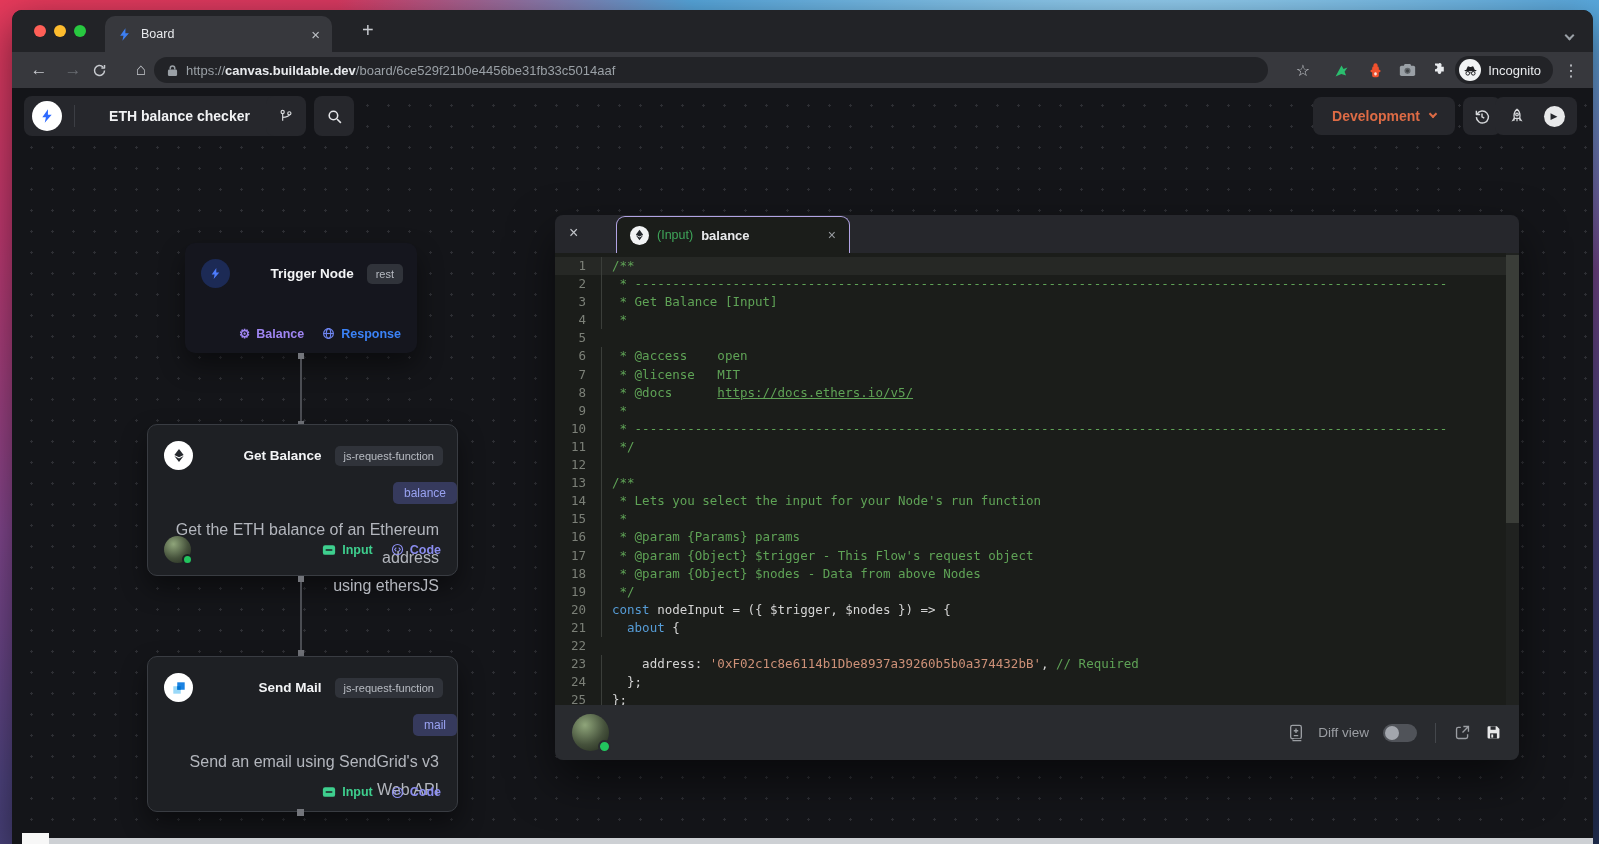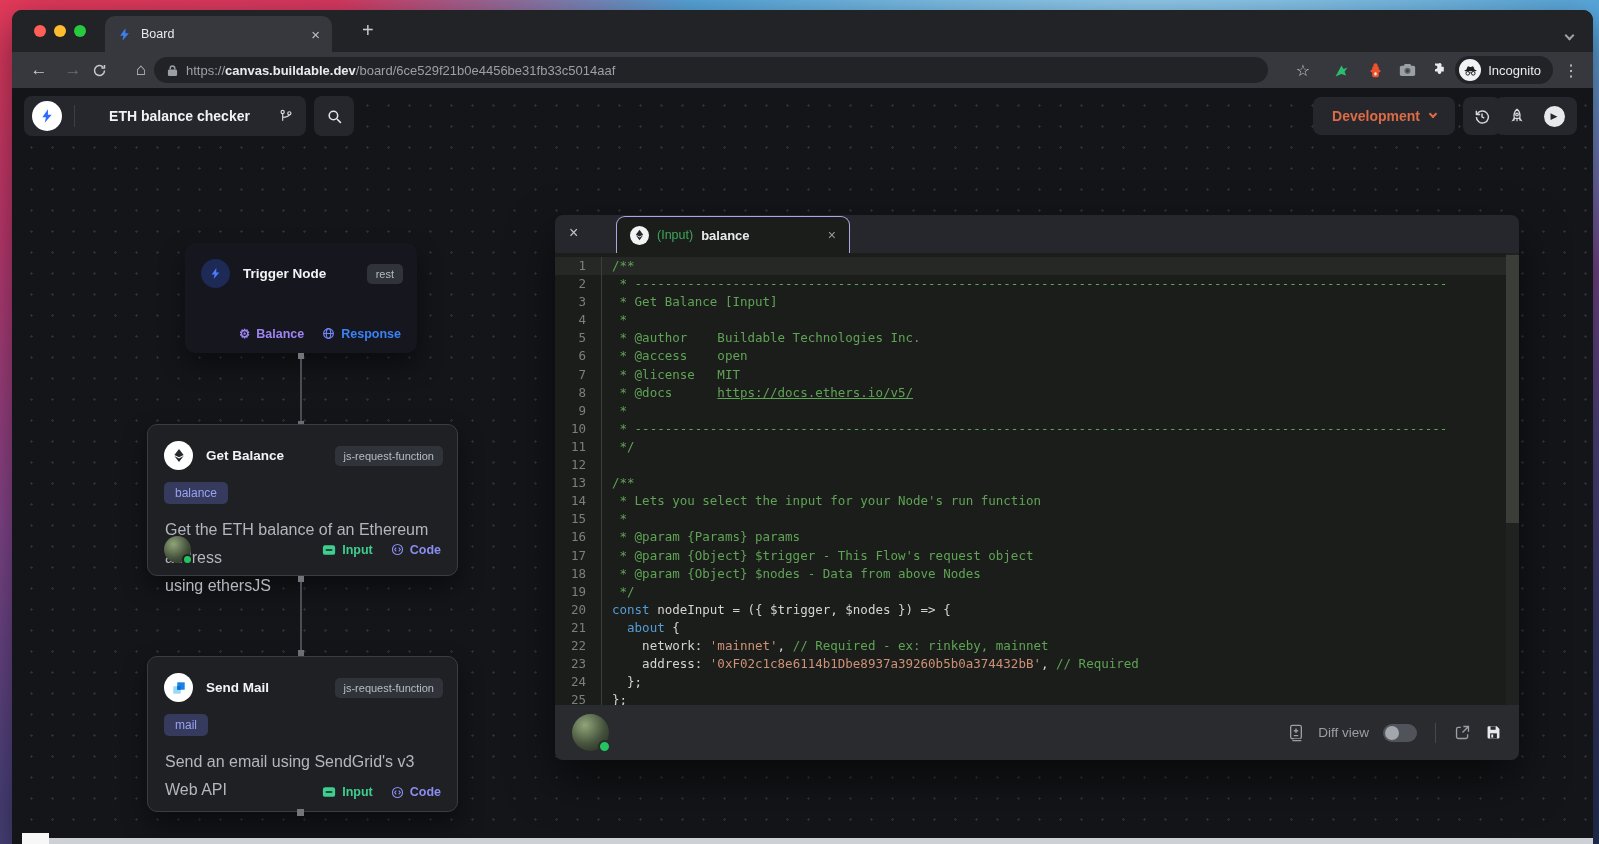--- a/index.html
+++ b/index.html
@@ -53,21 +53,21 @@
   .leftgroup .vdiv { width:1px; height:22px; background:#3c3e44; margin-left:12px; }
   .leftgroup .btitle { flex:1; text-align:center; color:#f1f2f4; font-weight:700; font-size:14px; }
   .devbtn { right:138px; width:142px; height:38px; top:9px; color:#dd6b45; font-weight:600;
     font-size:14px; gap:10px; }
   .devbtn .chev { border-color:#dd6b45; width:6px; height:6px; margin-top:-4px; }
   .histbtn { right:92px; width:38px; height:38px; top:9px; }
   .rungroup { right:16px; width:82px; height:38px; top:9px; gap:18px; }
   .playcirc { width:21px; height:21px; border-radius:50%; background:#e8e9ea; display:flex;
     align-items:center; justify-content:center; color:#26272c; font-size:9px; }
   
-  .node { position:absolute; border-radius:10px; box-shadow:0 12px 26px rgba(0,0,0,.45); }
+  .node { position:absolute; border-radius:10px; box-shadow:0 12px 26px rgba(0,0,0,.45);text-align:right; }
   .trigger { left:173px; top:155px; width:232px; height:110px; background:#15161e; }
   .card { background:#1e2024; border:1px solid #393c42; }
   .getbal { left:135px; top:336px; width:311px; height:152px; }
   .sendmail { left:135px; top:568px; width:311px; height:156px; }
   .nhead { display:flex; align-items:center; gap:13px; padding:16px 14px 0 16px; }
   .ncirc { width:29px; height:29px; border-radius:50%; background:#fff; display:flex;
     align-items:center; justify-content:center; flex:0 0 29px; }
   .ncirc.dark { background:#1c2a55; }
   .ntitle { color:#f3f4f6; font-weight:700; font-size:13.5px; flex:1; }
   .nbadge { background:#30333a; color:#b8bcc3; font-size:11px; padding:4px 9px; border-radius:5px; }
@@ -374,38 +374,38 @@
           <span class="tname">balance</span>
           <span class="xbtn" style="color:#9a9da2; font-size:14px;">×</span>
         </div>
       </div>
       <div class="ed-code">
         <div id="code-lines">
             <div class="code-line hl"><span class="ln">1</span><span class="lc"><span class="com">/**</span></span></div>
             <div class="code-line"><span class="ln">2</span><span class="lc"><span class="com"> * ------------------------------------------------------------------------------------------------------------</span></span></div>
             <div class="code-line"><span class="ln">3</span><span class="lc"><span class="com"> * Get Balance [Input]</span></span></div>
             <div class="code-line"><span class="ln">4</span><span class="lc"><span class="com"> *</span></span></div>
-            <div class="code-line"><span class="ln">5</span><span class="lc"><span class="com"> * @author    Buildable Technologies Inc.</span></span></div>
+            <div class="code-line"><span class="ln">5</span></div>
             <div class="code-line"><span class="ln">6</span><span class="lc"><span class="com"> * @access    open</span></span></div>
             <div class="code-line"><span class="ln">7</span><span class="lc"><span class="com"> * @license   MIT</span></span></div>
             <div class="code-line"><span class="ln">8</span><span class="lc"><span class="com"> * @docs      </span><span class="comlink">https://docs.ethers.io/v5/</span></span></div>
             <div class="code-line"><span class="ln">9</span><span class="lc"><span class="com"> *</span></span></div>
             <div class="code-line"><span class="ln">10</span><span class="lc"><span class="com"> * ------------------------------------------------------------------------------------------------------------</span></span></div>
             <div class="code-line"><span class="ln">11</span><span class="lc"><span class="com"> */</span></span></div>
             <div class="code-line"><span class="ln">12</span><span class="lc"></span></div>
             <div class="code-line"><span class="ln">13</span><span class="lc"><span class="com">/**</span></span></div>
             <div class="code-line"><span class="ln">14</span><span class="lc"><span class="com"> * Lets you select the input for your Node's run function</span></span></div>
             <div class="code-line"><span class="ln">15</span><span class="lc"><span class="com"> *</span></span></div>
             <div class="code-line"><span class="ln">16</span><span class="lc"><span class="com"> * @param {Params} params</span></span></div>
             <div class="code-line"><span class="ln">17</span><span class="lc"><span class="com"> * @param {Object} $trigger - This Flow's request object</span></span></div>
             <div class="code-line"><span class="ln">18</span><span class="lc"><span class="com"> * @param {Object} $nodes - Data from above Nodes</span></span></div>
             <div class="code-line"><span class="ln">19</span><span class="lc"><span class="com"> */</span></span></div>
             <div class="code-line"><span class="ln">20</span><span class="lc"><span class="kw">const</span><span class="pl"> nodeInput = ({ $trigger, $nodes }) =&gt; {</span></span></div>
             <div class="code-line"><span class="ln">21</span><span class="lc"><span class="pl">  </span><span class="kw">about</span><span class="pl"> {</span></span></div>
-            <div class="code-line"><span class="ln">22</span><span class="lc"><span class="pl">    network: </span><span class="str">'mainnet'</span><span class="pl">, </span><span class="com">// Required - ex: rinkeby, mainnet</span></span></div>
+            <div class="code-line"><span class="ln">22</span></div>
             <div class="code-line"><span class="ln">23</span><span class="lc"><span class="pl">    address: </span><span class="str">'0xF02c1c8e6114b1Dbe8937a39260b5b0a374432bB'</span><span class="pl">, </span><span class="com">// Required</span></span></div>
             <div class="code-line"><span class="ln">24</span><span class="lc"><span class="pl">  };</span></span></div>
             <div class="code-line"><span class="ln">25</span><span class="lc"><span class="pl">};</span></span></div>
           </div>
         <div class="ed-scroll">
             <div class="ed-thumb"></div>
           </div>
       </div>
       <div class="ed-footer">
         <span class="avatar sync-avatar">

